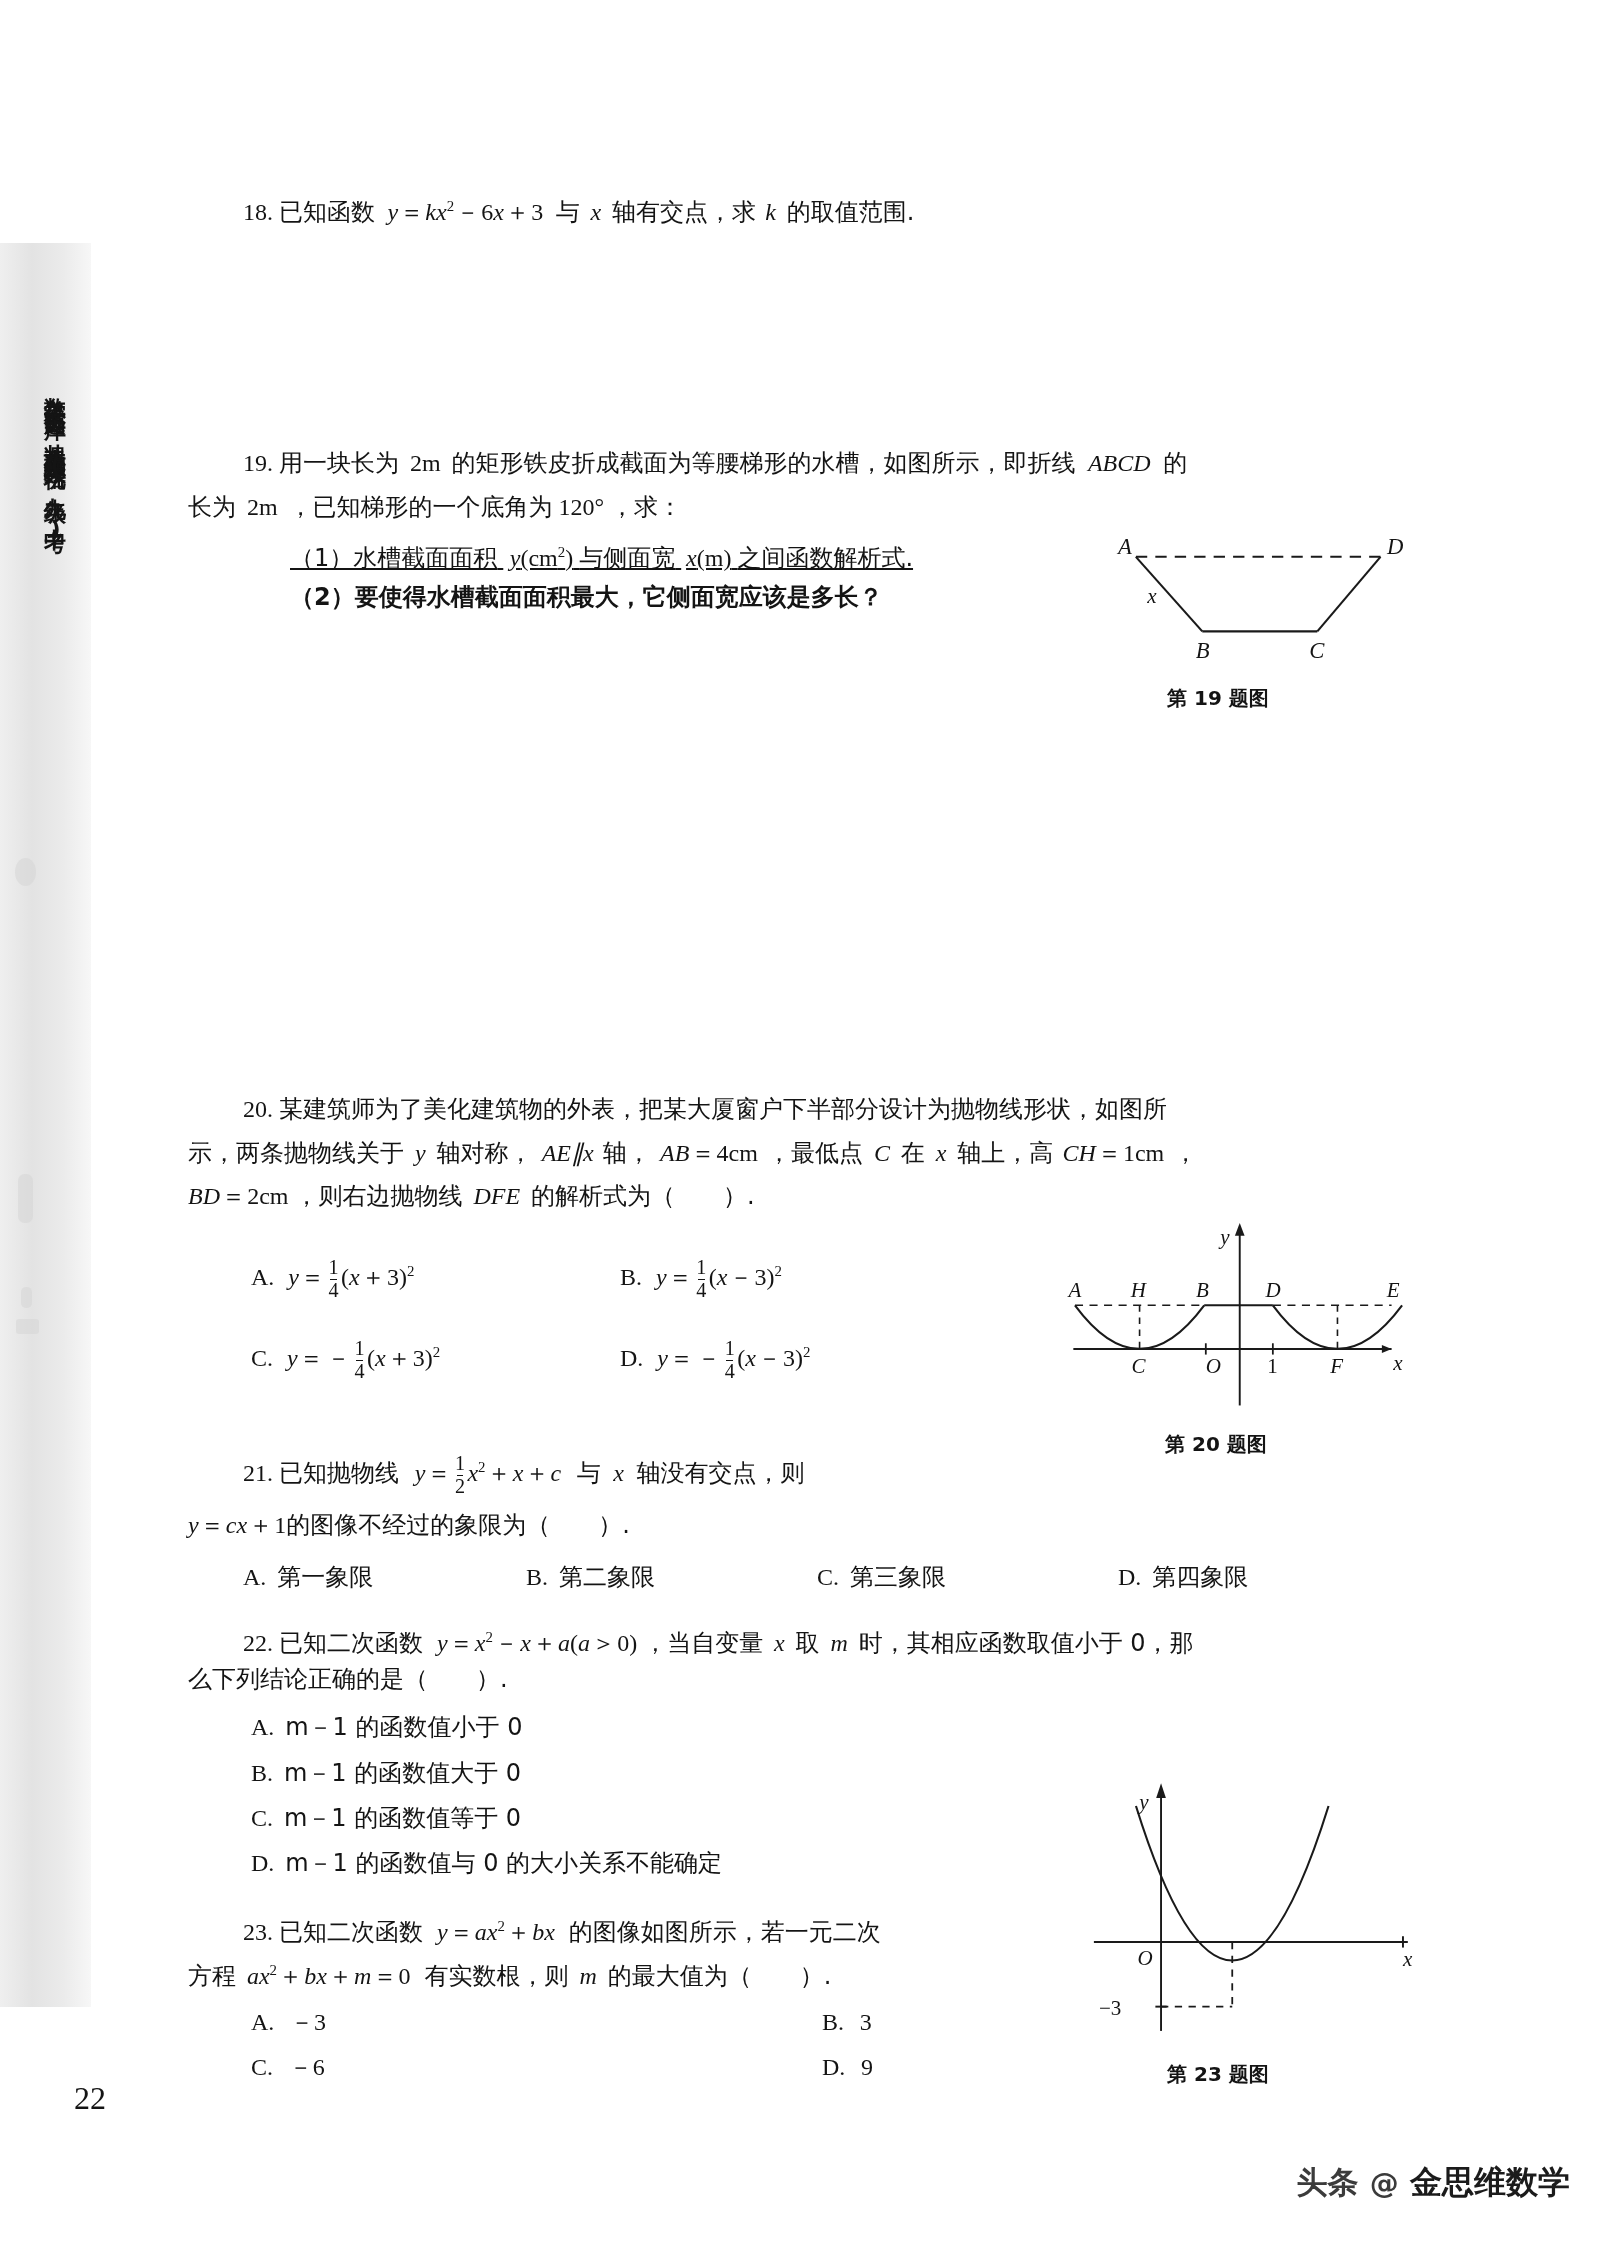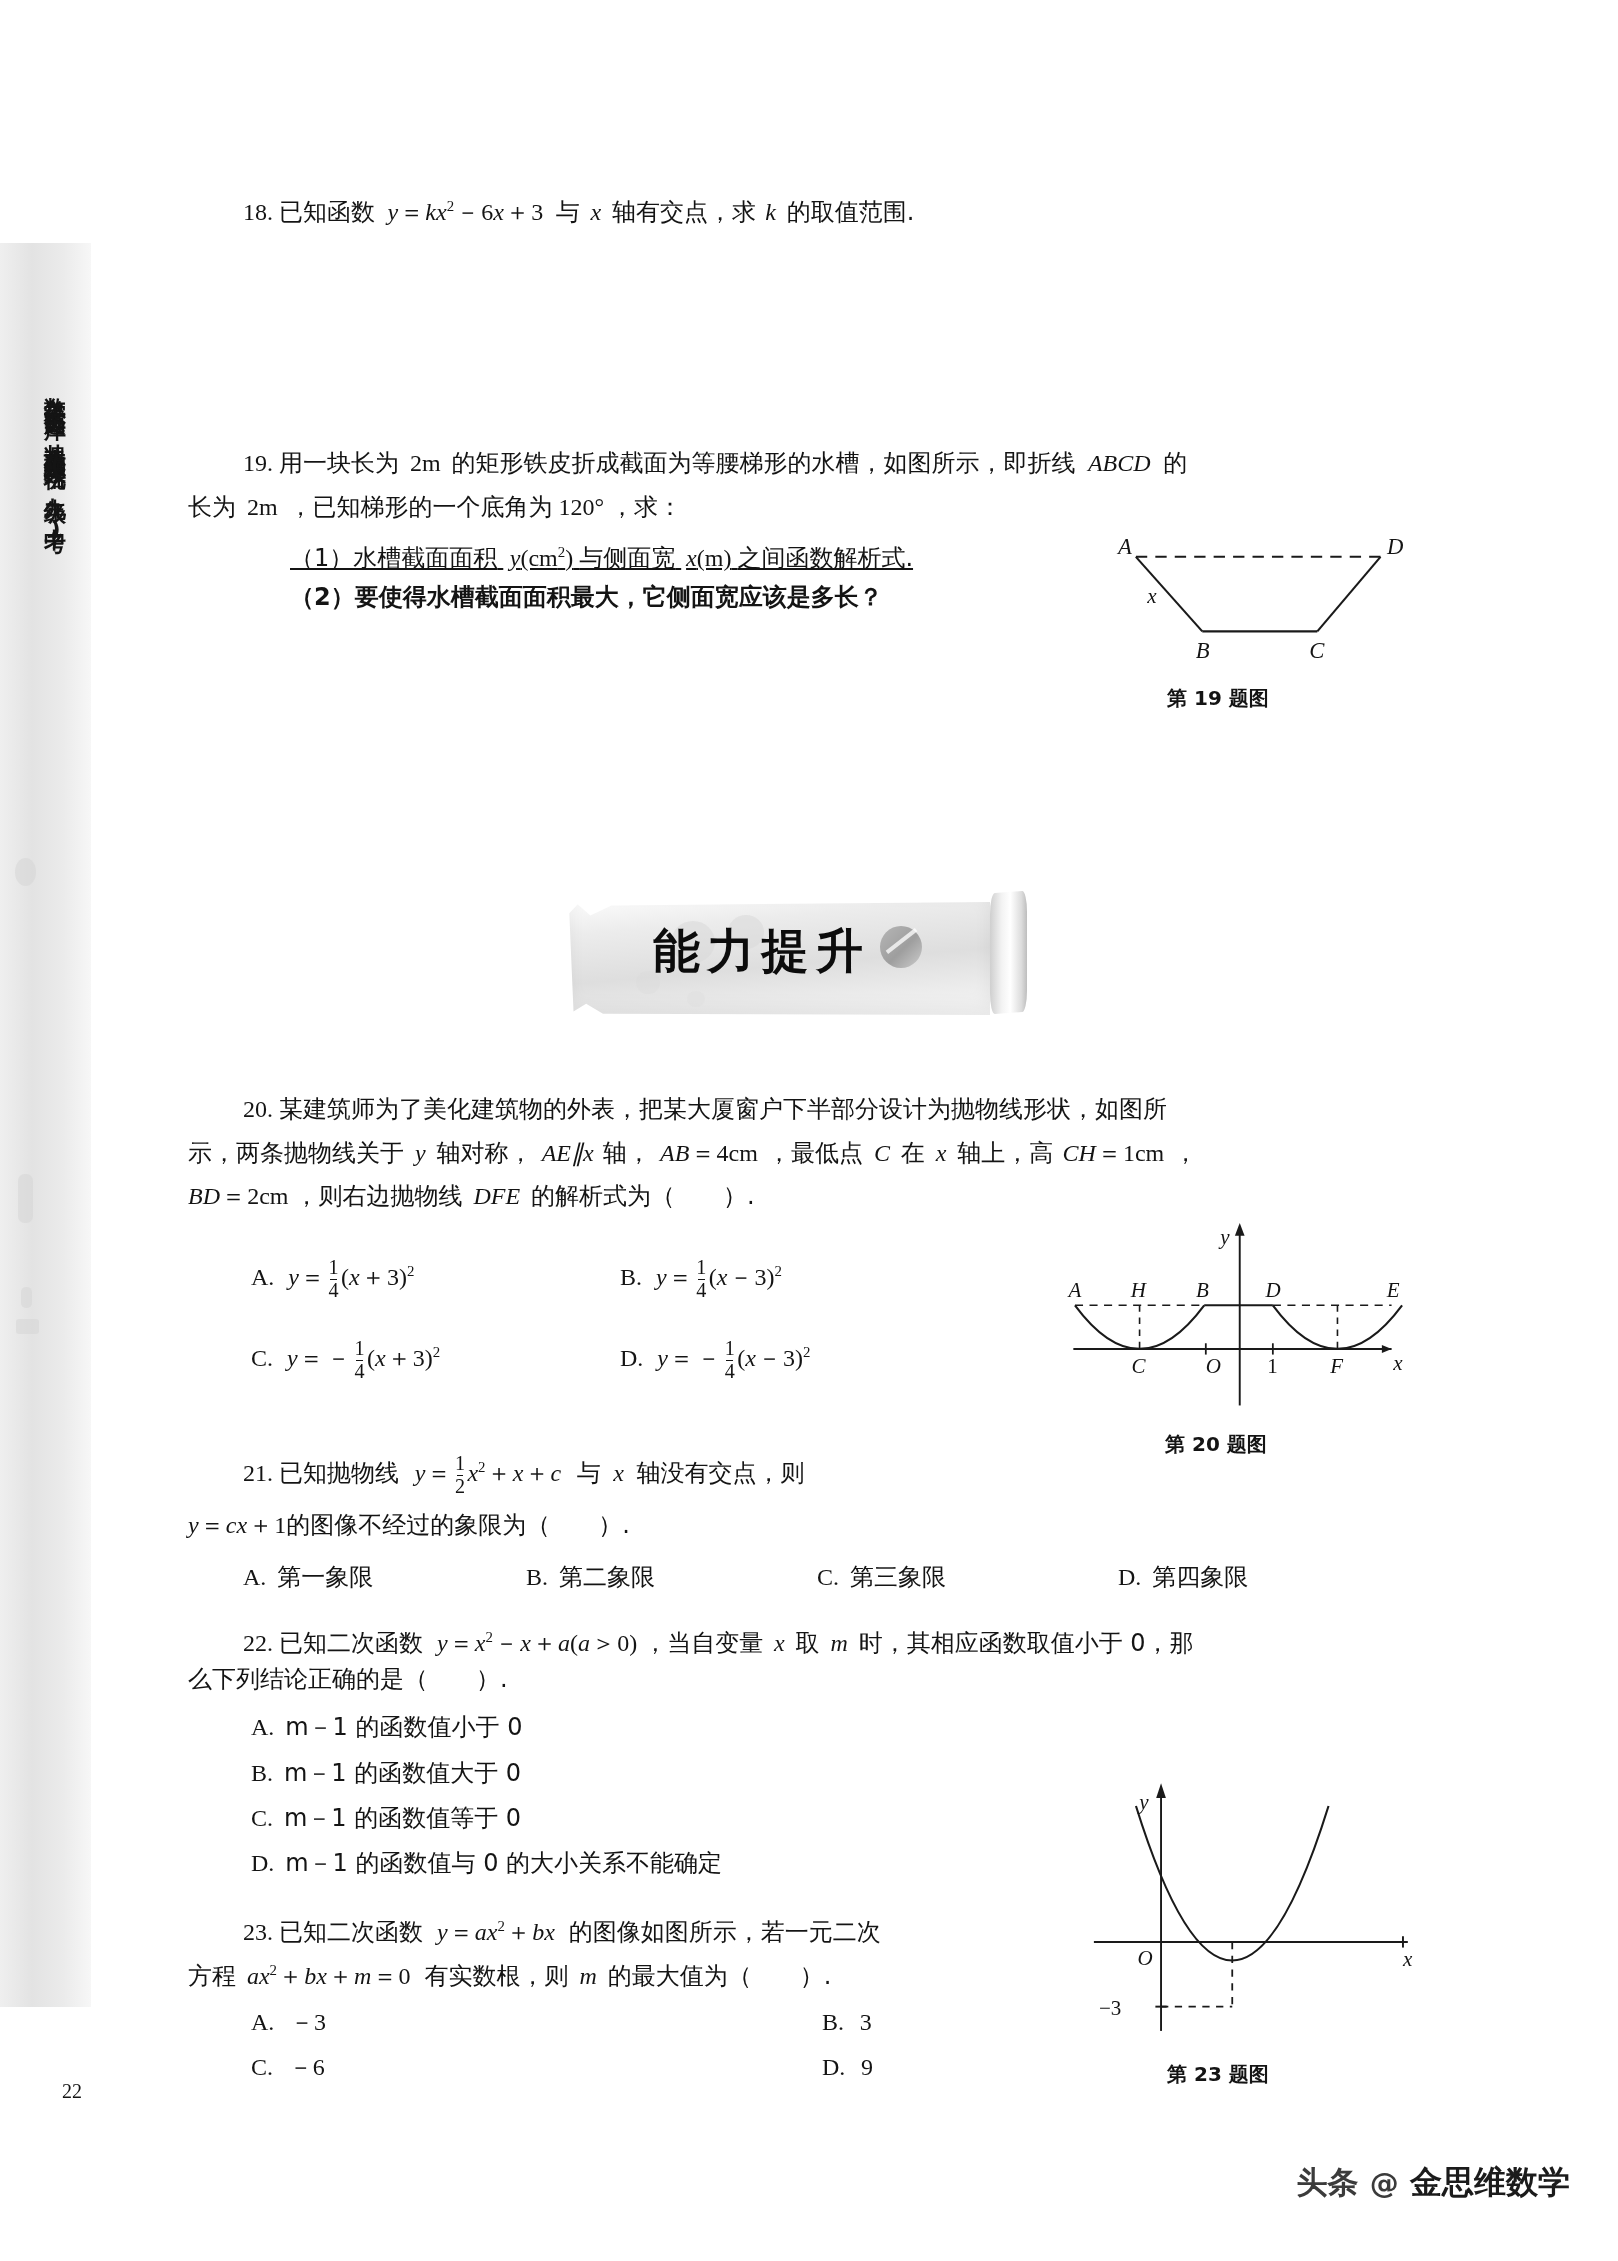--- a/index.html
+++ b/index.html
@@ -144,24 +144,24 @@
     font-family: "DejaVu Sans", sans-serif;
     font-size: 20px;
     font-weight: 700;
     color: #141414;
     white-space: nowrap;
   }
 
   
   #page-number {
     position: absolute;
-    left: 62px;
+    left: 74px;
     top: 2080px;
     font-family: "Liberation Serif", serif;
-    font-size: 20px;
+    font-size: 32px;
     color: #141414;
   }
   #watermark {
     position: absolute;
     right: 49px;
     top: 2161px;
     display: flex;
     align-items: center;
     gap: 11.3px;
     font-family: "DejaVu Sans", sans-serif;
@@ -231,30 +231,20 @@
     <line x1="130" y1="125" x2="272" y2="125" stroke="#1a1a1a" stroke-width="2.6"></line>
     <line x1="272" y1="125" x2="350" y2="33" stroke="#1a1a1a" stroke-width="2.6"></line>
     <text x="26" y="30" font-family="Liberation Serif, serif" font-style="italic" font-size="28" fill="#141414">A</text>
     <text x="358" y="30" font-family="Liberation Serif, serif" font-style="italic" font-size="28" fill="#141414">D</text>
     <text x="122" y="158" font-family="Liberation Serif, serif" font-style="italic" font-size="28" fill="#141414">B</text>
     <text x="262" y="158" font-family="Liberation Serif, serif" font-style="italic" font-size="28" fill="#141414">C</text>
     <text x="62" y="90" font-family="Liberation Serif, serif" font-style="italic" font-size="26" fill="#141414">x</text>
   </svg>
   <div class="fig-caption" style="left:1167px; top:685px;">第 19 题图</div>
 
-  <div id="banner">
-    <div class="ribbon"></div>
-    <div class="blob" style="left:113px; top:37px; width:44px; height:42px;"></div>
-    <div class="blob" style="left:170px; top:31px; width:36px; height:34px;"></div>
-    <div class="blob" style="left:78px; top:87px; width:24px; height:23px; opacity:.35;"></div>
-    <div class="blob" style="left:129px; top:107px; width:18px; height:16px; opacity:.3;"></div>
-    <div class="dot"></div>
-    <div class="fold"></div>
-    <div id="banner-label">能力提升</div>
-  </div>
 
   <div class="txt" style="left:243px; top:1091px;">
     <span class="mn">20.</span>
     <span class="cjk">某建筑师为了美化建筑物的外表，把某大厦窗户下半部分设计为抛物线形状，如图所</span>
   </div>
 
   <div class="txt" style="left:188px; top:1135px;">
     <span class="cjk">示，两条抛物线关于</span>
     <span class="mi" style="margin:0 4.9px;">y</span>
     <span class="cjk">轴对称，</span>

